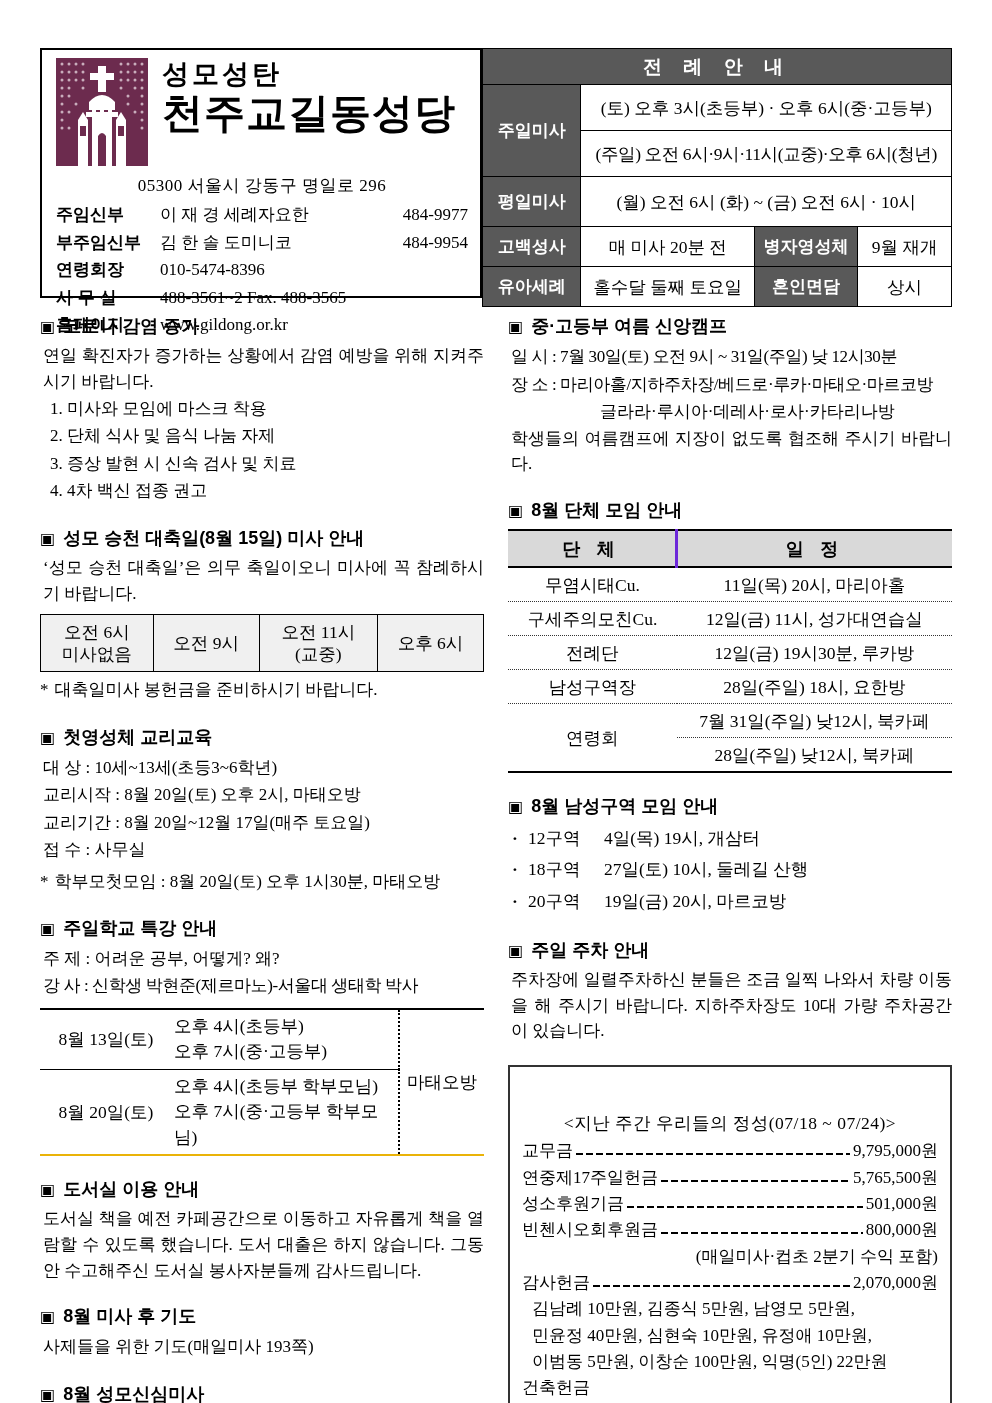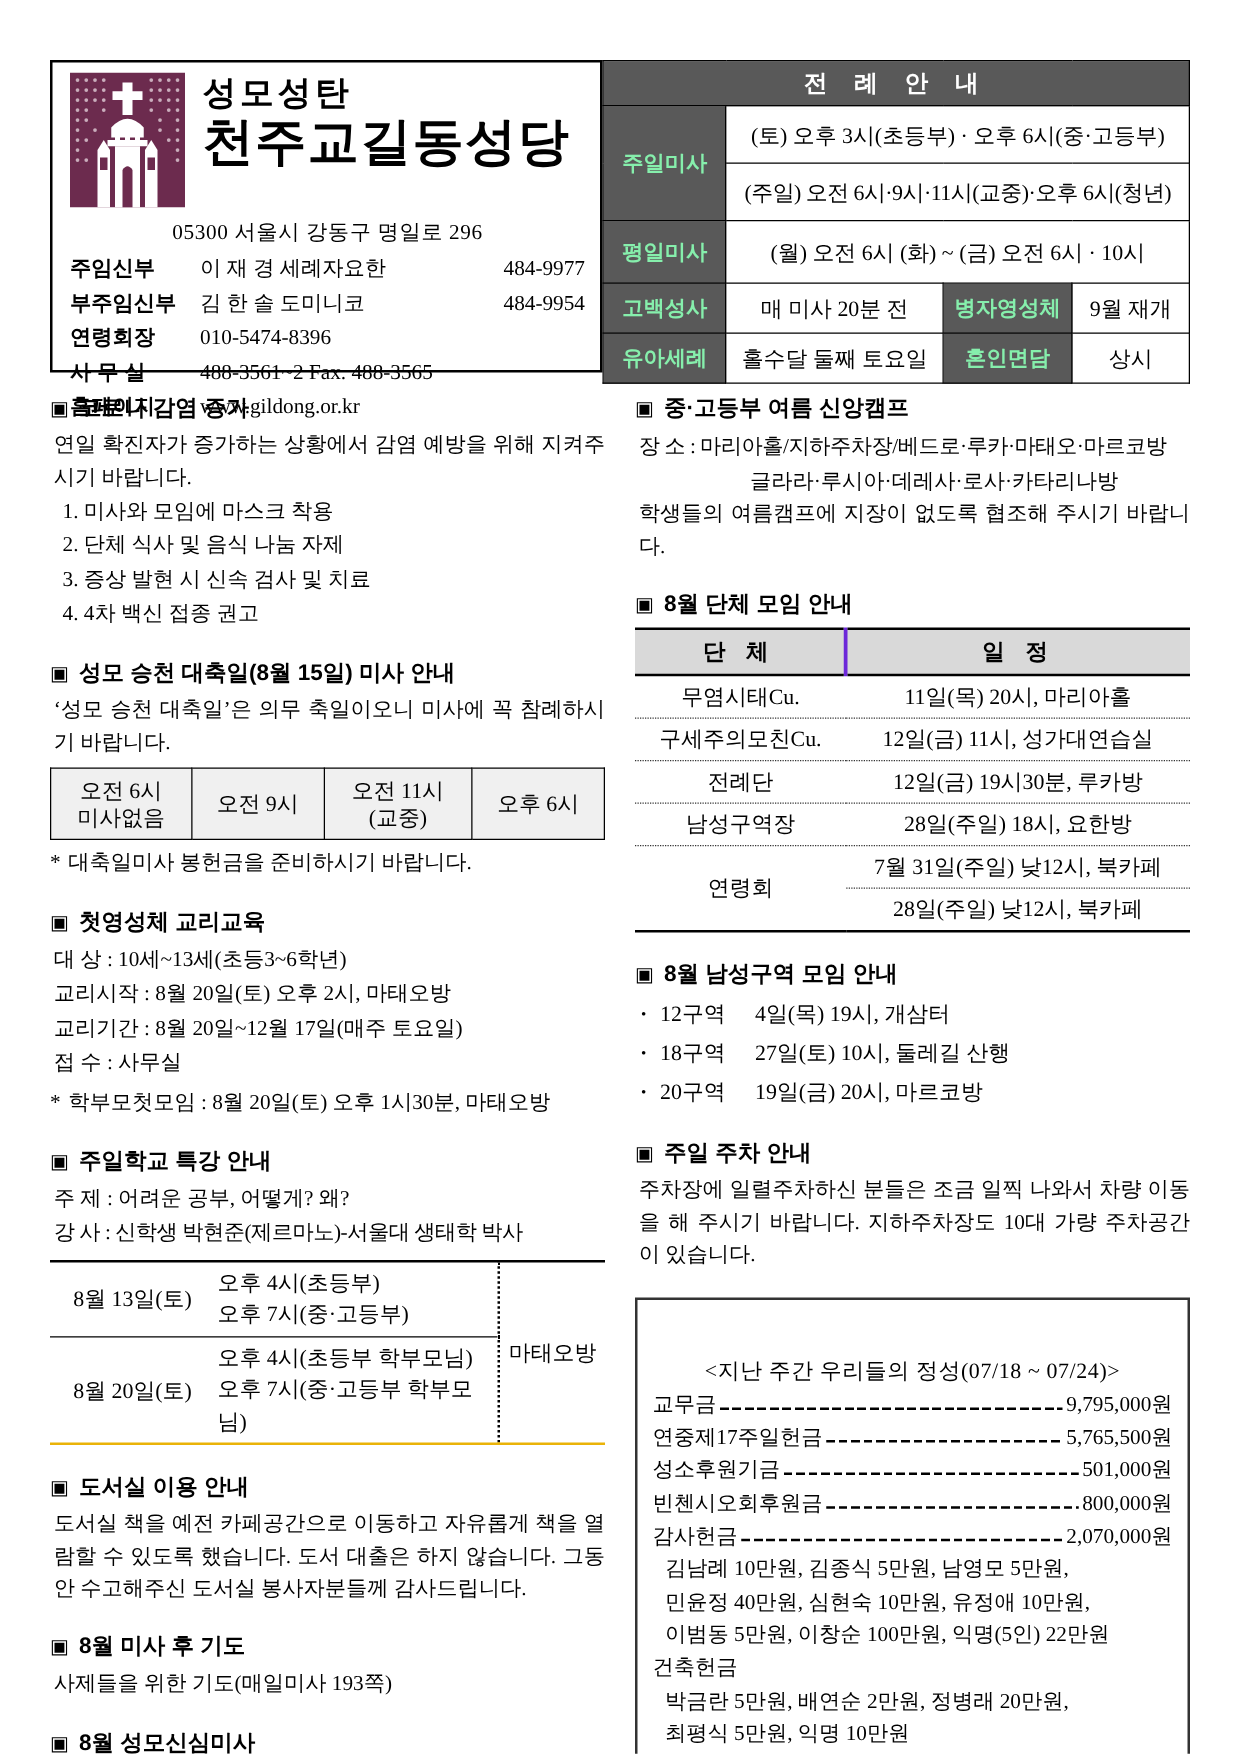--- a/index.html
+++ b/index.html
@@ -19,21 +19,21 @@
   .addr{text-align:center;font-size:17px;margin:8px 0 4px 0;letter-spacing:0.5px;}
   .info-row{display:flex;font-size:17px;line-height:1.62;align-items:center;}
   .info-label{font-family:"Liberation Sans","DejaVu Sans",sans-serif;font-weight:bold;width:104px;flex:0 0 auto;}
   .info-value{flex:1;}
   .info-phone{width:88px;text-align:right;flex:0 0 auto;}
 
   .hbox-right{flex:1;}
   table.liturgy{width:100%;height:250px;border-collapse:collapse;table-layout:fixed;}
   table.liturgy td{border:1.5px solid #000;text-align:center;vertical-align:middle;
       font-size:17.5px;padding:0 2px;box-sizing:border-box;}
-  table.liturgy td.dark{background:#595959;color:#86efac;
+  table.liturgy td.dark{background:#595959;color:#ffffff;
       font-family:"Liberation Sans","DejaVu Sans",sans-serif;font-weight:bold;font-size:17px;}
   table.liturgy td.ltitle{background:#595959;color:#fff;letter-spacing:8px;
       font-family:"Liberation Sans","DejaVu Sans",sans-serif;font-weight:bold;font-size:19px;height:36px;}
 
   
   .cols{display:flex;gap:24px;margin-top:16px;}
   .col{width:444px;box-sizing:border-box;}
   .sec{margin-bottom:21px;}
   .sec-title{font-family:"Liberation Sans","DejaVu Sans",sans-serif;
       font-weight:bold;font-size:18px;margin-bottom:5px;display:flex;gap:8px;align-items:baseline;}
@@ -335,20 +335,21 @@
 
     </div>
 
     <div class="col">
 
       <div class="sec">
         <div class="sec-title">
             <span class="marker">▣</span>
             <span>중·고등부 여름 신앙캠프</span>
           </div>
+        <div class="plain-line tight">일 시 : 7월 30일(토) 오전 9시 ~ 31일(주일) 낮 12시30분</div>
         <div class="plain-line tight">장 소 : 마리아홀/지하주차장/베드로·루카·마태오·마르코방</div>
         <div class="plain-line camp-cont">글라라·루시아·데레사·로사·카타리나방</div>
         <div class="body-text">학생들의 여름캠프에 지장이 없도록 협조해 주시기 바랍니다.</div>
       </div>
 
       <div class="sec">
         <div class="sec-title">
             <span class="marker">▣</span>
             <span>8월 단체 모임 안내</span>
           </div>
@@ -430,20 +431,21 @@
         <div class="money-line">
             <span>성소후원기금</span>
             <span class="leader"></span>
             <span>501,000원</span>
           </div>
         <div class="money-line">
             <span>빈첸시오회후원금</span>
             <span class="leader"></span>
             <span>800,000원</span>
           </div>
+        <div class="don-note">(매일미사·컵초 2분기 수익 포함)</div>
         <div class="money-line">
             <span>감사헌금</span>
             <span class="leader"></span>
             <span>2,070,000원</span>
           </div>
         <div class="names">김남례 10만원, 김종식 5만원, 남영모 5만원,</div>
         <div class="names">민윤정 40만원, 심현숙 10만원, 유정애 10만원,</div>
         <div class="names">이범동 5만원, 이창순 100만원, 익명(5인) 22만원</div>
         <div class="sub-label">건축헌금</div>
         <div class="names">박금란 5만원, 배연순 2만원, 정병래 20만원,</div>

